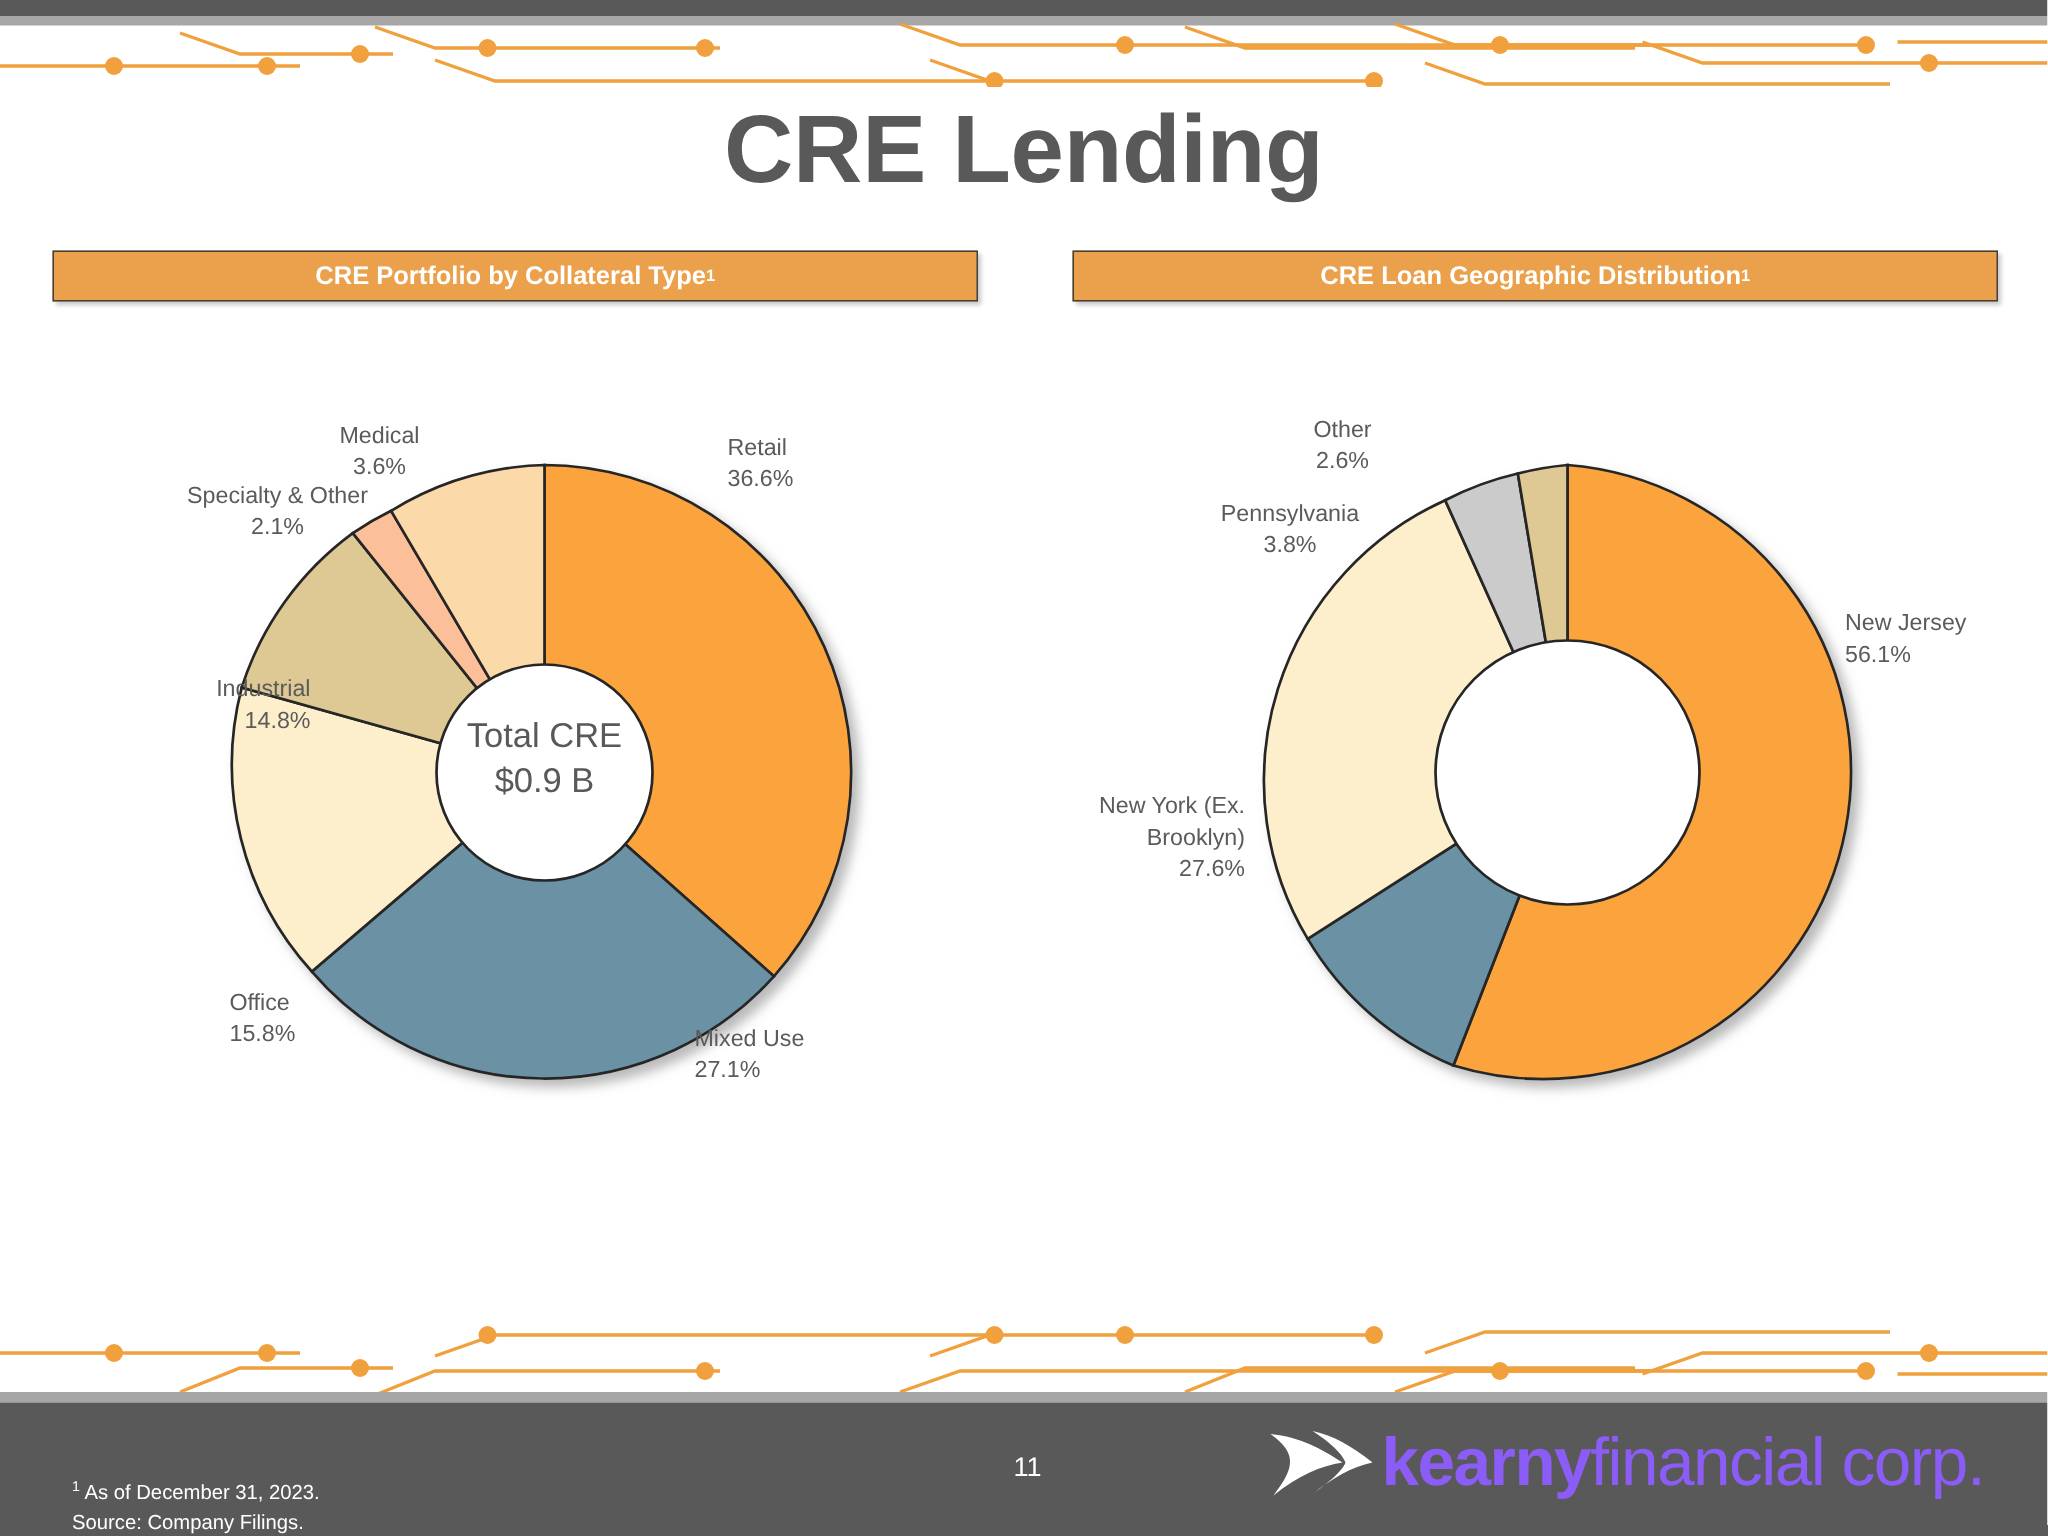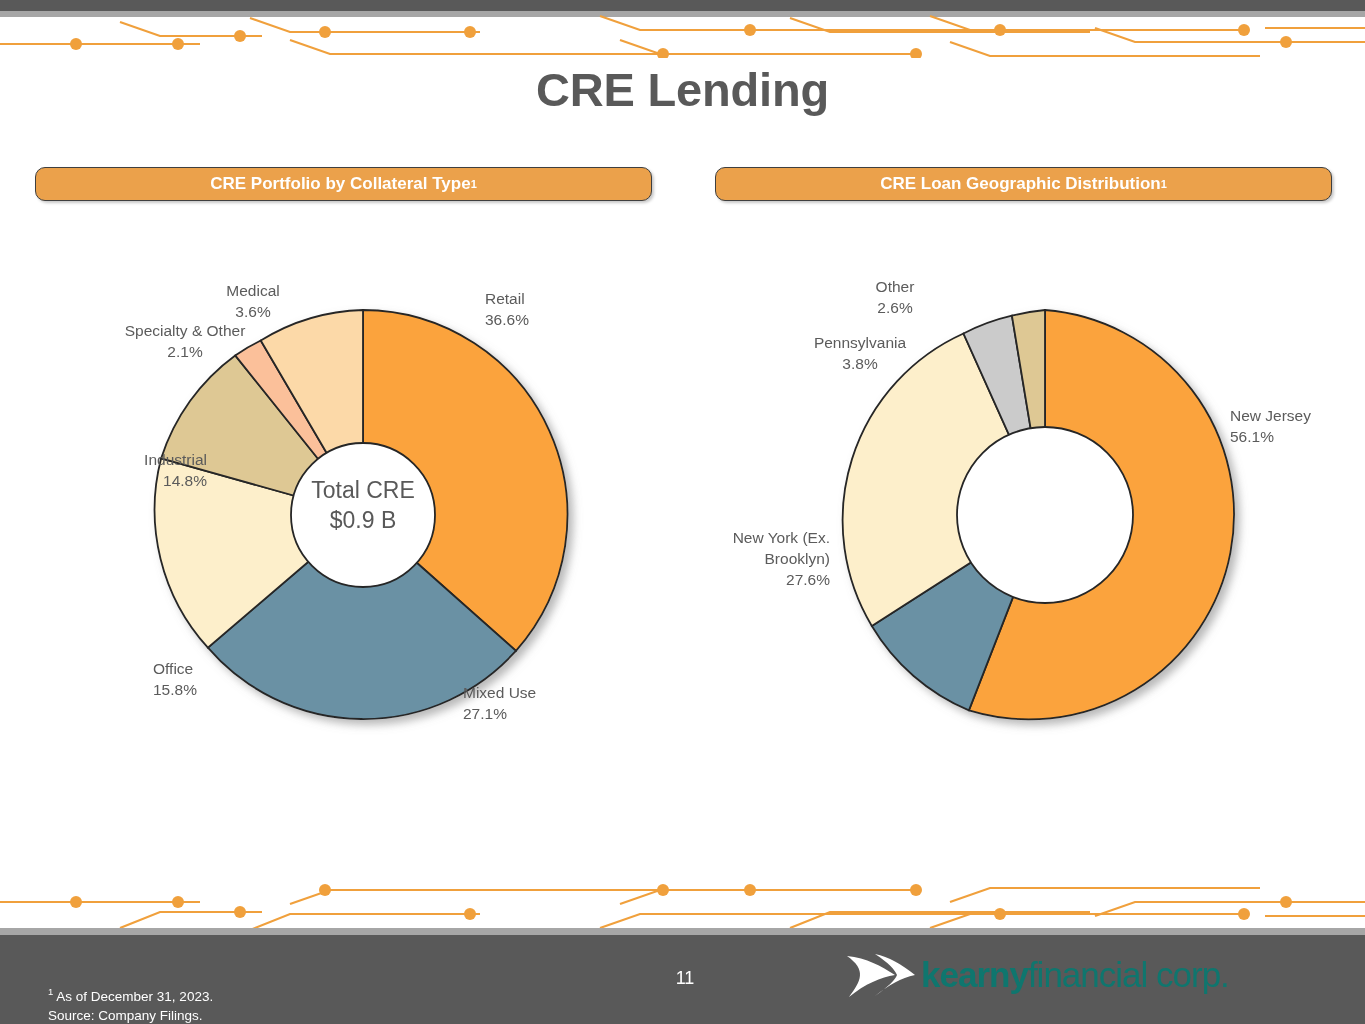--- a/index.html
+++ b/index.html
@@ -39,32 +39,31 @@
     position: absolute; left: 0; top: 14px; width: 1365px; height: 44px;
   }
   .circuit-bottom {
     position: absolute; left: 0; top: 884px; width: 1365px; height: 46px;
   }
 
   
   .page-title {
     position: absolute; left: 0; top: 62px; width: 1365px;
     text-align: center;
-    font-size: 47px; font-weight: bold;
+    font-size: 64px; font-weight: bold;
     color: #595959;
     letter-spacing: -0.2px;
   }
 
   
   .banner {
     position: absolute;
     height: 32px;
     background: #EDA martin;
     background: #EDA martin;
-    border-radius: 10px;
   }
   .banner {
     background: #E9A champion;
   }
   .banner {
     background: #EBA14B;
     border: 1.5px solid #3f3f3f;
     box-shadow: 2px 2px 3px rgba(0,0,0,0.22);
     display: flex; align-items: center; justify-content: center;
     color: #ffffff; font-weight: bold; font-size: 17px;
@@ -109,21 +108,21 @@
   .page-number {
     position: absolute; left: 650px; top: 968px; width: 70px;
     text-align: center;
     color: #ffffff; font-size: 18px;
   }
   .logo {
     position: absolute; left: 845px; top: 944px;
     height: 62px; display: flex; align-items: center;
   }
   .logo-mark { width: 72px; height: 54px; margin-right: 4px; }
-  .logo-text { color: #0f766e; font-size: 35px; letter-spacing: -1px; white-space: nowrap; text-align: right; }
+  .logo-text { color: #8b5cf6; font-size: 45px; letter-spacing: -1px; white-space: nowrap; text-align: right; }
   .logo-text .b { font-weight: bold; }
   .logo-text .l { font-weight: normal; }
 </style>
 </head>
 <body>
 
 <div class="slide">
 
   <div class="bar-dark-top"></div>
   <div class="bar-light-top"></div>

